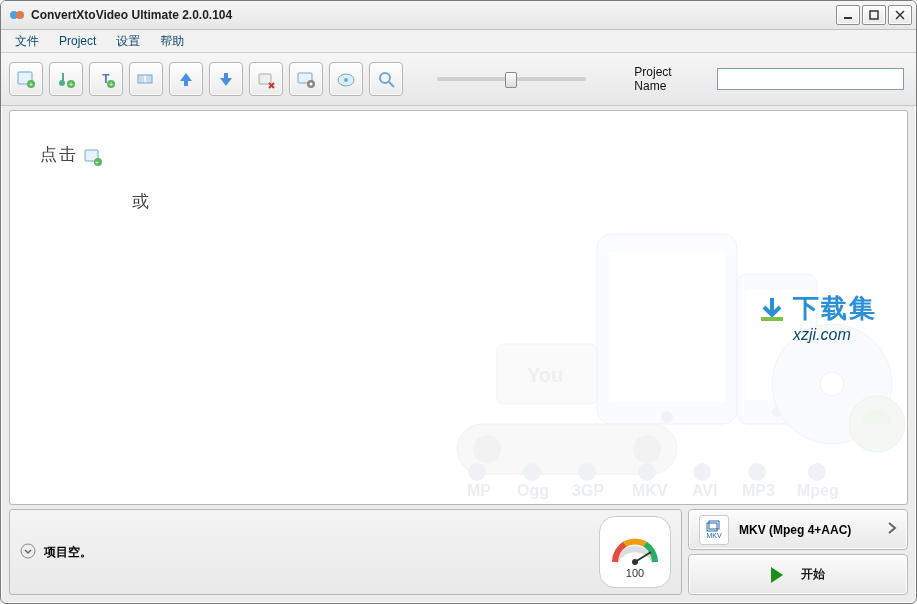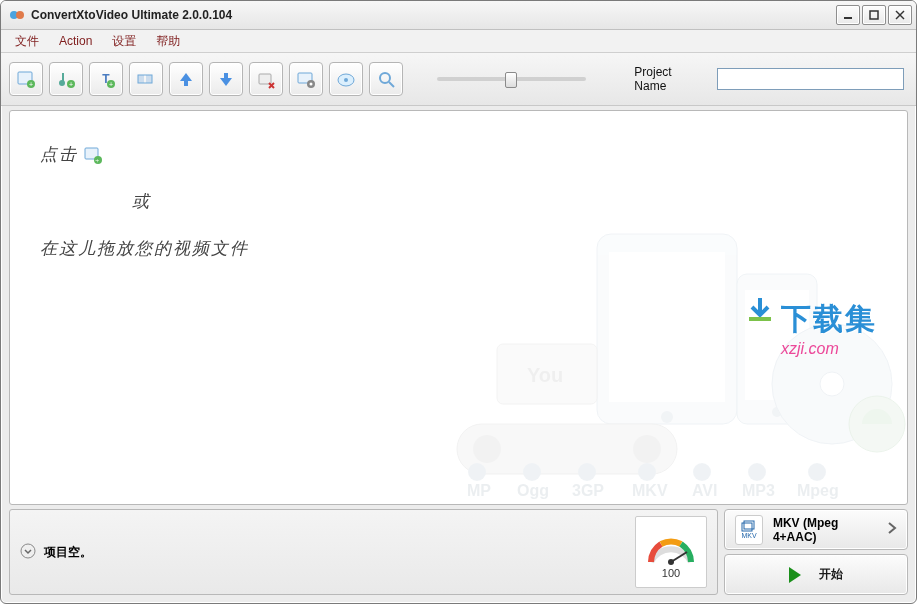--- a/index.html
+++ b/index.html
@@ -20,21 +20,21 @@
   .titlebar .win-btns { display: flex; gap: 2px; }
   .win-btn {
     width: 22px; height: 18px; border: 1px solid #8e8e8e; border-radius: 2px;
     background: linear-gradient(#fdfdfd, #e9e9e9); display: flex; align-items: center; justify-content: center;
     box-shadow: 0 0 0 1px #fff inset;
   }
   .menubar {
     height: 22px; display: flex; align-items: stretch; padding: 0 4px;
     background: #f2f2f2; border-bottom: 1px solid #cfcfcf;
   }
-  .menu-item { padding: 0 10px; display: flex; align-items: center; color: #7f1d1d; }
+  .menu-item { padding: 0 10px; display: flex; align-items: center; color: #0c4a6e; }
   .toolbar {
     height: 44px; display: flex; align-items: center; padding: 4px 8px; gap: 4px;
     background: linear-gradient(#f6f6f6, #e7e7e7);
     border-bottom: 1px solid #c8c8c8;
   }
   .tool-btn {
     width: 32px; height: 32px; border: 1px solid #b5b5b5; border-radius: 4px;
     background: linear-gradient(#fff, #ebebeb); display: flex; align-items: center; justify-content: center;
     box-shadow: 0 0 0 1px #fff inset;
   }
@@ -45,42 +45,42 @@
   .proj-label { margin-left: 44px; margin-right: 6px; color:#111; }
   .proj-input {
     flex: 1; height: 22px; border: 1px solid #7e9db9; background: #fff; padding: 0 4px;
     box-sizing: border-box; margin-right: 4px;
   }
   .main-area {
     flex: 1; margin: 4px 8px 4px 8px; border: 1px solid #b8b8b8; border-radius: 3px;
     background: #fff; position: relative; overflow: hidden;
   }
   .drop-text { position: absolute; left: 30px; top: 32px; font-family: SimSun, serif; font-size: 17px; color: #444; }
-  .drop-text .row { display: flex; align-items: center; margin-bottom: 24px; letter-spacing: 2px; font-style: italic; }
+  .drop-text .row { display: flex; align-items: flex-end; margin-bottom: 24px; letter-spacing: 2px; }
   .drop-text .or { margin-left: 92px; }
   .mini-icon { width: 18px; height: 18px; margin: 0 6px; display: inline-flex; }
   .bg-devices { position: absolute; right: 0; bottom: 0; width: 520px; height: 280px; opacity: 0.28; pointer-events: none; }
   .watermark { position: absolute; right: 30px; top: 180px; text-align: left; pointer-events: none; }
-  .watermark .zh { font-size: 30px; font-weight: bold; color: #2a8fd6; text-shadow: 1px 1px 0 #fff; letter-spacing:2px;margin-top:8px; }
-  .watermark .en { font-size: 16px; font-style: italic; color: #ec4899; }
+  .watermark .zh { font-size: 26px; font-weight: bold; color: #2a8fd6; text-shadow: 1px 1px 0 #fff; letter-spacing:2px; }
+  .watermark .en { font-size: 16px; font-style: italic; color: #0c4a6e; }
   .wm-arrow { position:absolute; left:-36px; top:4px; }
   .footer {
     height: 86px; margin: 0 8px 8px 8px; display: flex; gap: 6px;
   }
   .status-panel {
     flex: 1; border: 1px solid #b8b8b8; border-radius: 3px;
     background: linear-gradient(#f4f4f4, #e9e9e9); display: flex; align-items: center; padding: 6px 10px;
     position: relative;
   }
   .status-left { display:flex; align-items:center; gap:8px; }
   .status-title { font-weight: bold; }
   .status-desc { color: #333; margin-left: 6px; }
-  .gauge-wrap { position:absolute; right: 10px; top: 50%; transform: translateY(-50%); width: 70px; height: 70px; background:#fff; border:1px solid #ccc; border-radius:2px; display:flex; align-items:center; justify-content:center; }
+  .gauge-wrap { position:absolute; right: 10px; top: 50%; transform: translateY(-50%); width: 70px; height: 70px; background:#fff; border:1px solid #ccc; border-radius:16px; display:flex; align-items:center; justify-content:center; }
   .right-panel {
-    width: 184px; display: flex; flex-direction: column; gap: 4px;
+    width: 220px; display: flex; flex-direction: column; gap: 4px;
   }
   .format-btn, .start-btn {
     flex: 1; border: 1px solid #b8b8b8; border-radius: 4px;
     background: linear-gradient(#fcfcfc, #e8e8e8);
     display: flex; align-items: center; padding: 0 10px; gap: 10px;
     box-shadow: 0 0 0 1px #fff inset;
   }
   .start-btn { justify-content: center; font-weight: bold; color: #1a1a1a; }
   .fmt-icon { width: 28px; height: 28px; border:1px solid #ccc; border-radius:3px; display:flex; flex-direction:column; align-items:center; justify-content:center; background:#fff; }
   .fmt-icon span { font-size: 7px; color:#2266aa; }
@@ -115,21 +115,21 @@
           <svg width="10" height="10">
             <line x1="1" y1="1" x2="9" y2="9" stroke="#333" stroke-width="1.5"></line>
             <line x1="9" y1="1" x2="1" y2="9" stroke="#333" stroke-width="1.5"></line>
           </svg>
         </div>
     </div>
   </div>
 
   <div class="menubar">
     <div class="menu-item">文件</div>
-    <div class="menu-item">Action</div>
+    <div class="menu-item">Project</div>
     <div class="menu-item">设置</div>
     <div class="menu-item">帮助</div>
   </div>
 
   <div class="toolbar">
     <div class="tool-btn">
         <svg width="20" height="20">
           <rect x="2" y="3" width="14" height="12" rx="1" fill="#e8f2fb" stroke="#6fa8d8"></rect>
           <circle cx="15" cy="15" r="4" fill="#5cb85c"></circle>
           <text x="15" y="18" font-size="7" text-anchor="middle" fill="#fff">+</text>
@@ -210,21 +210,20 @@
         <span>点击</span>
         <span class="mini-icon">
           <svg viewBox="0 0 18 18">
               <rect x="1" y="2" width="13" height="11" rx="1" fill="#e8f2fb" stroke="#6fa8d8"></rect>
               <circle cx="14" cy="14" r="4" fill="#5cb85c"></circle>
               <text x="14" y="17" font-size="7" text-anchor="middle" fill="#fff">+</text>
             </svg>
         </span>
       </div>
       <div class="row or">或</div>
-      <div class="row">在这儿拖放您的视频文件</div>
     </div>
 
     <svg class="bg-devices" viewBox="0 0 520 280">
       <rect x="210" y="10" width="140" height="190" rx="14" fill="#eef3f7" stroke="#c8d4de"></rect>
       <rect x="222" y="28" width="116" height="150" fill="#fff"></rect>
       <circle cx="280" cy="193" r="6" fill="#d0d8e0"></circle>
       <rect x="350" y="50" width="80" height="150" rx="10" fill="#eef3f7" stroke="#c8d4de"></rect>
       <rect x="358" y="66" width="64" height="110" fill="#fff"></rect>
       <circle cx="390" cy="188" r="5" fill="#d0d8e0"></circle>
       <circle cx="445" cy="160" r="60" fill="#e8eef3" stroke="#c8d4de"></circle>

